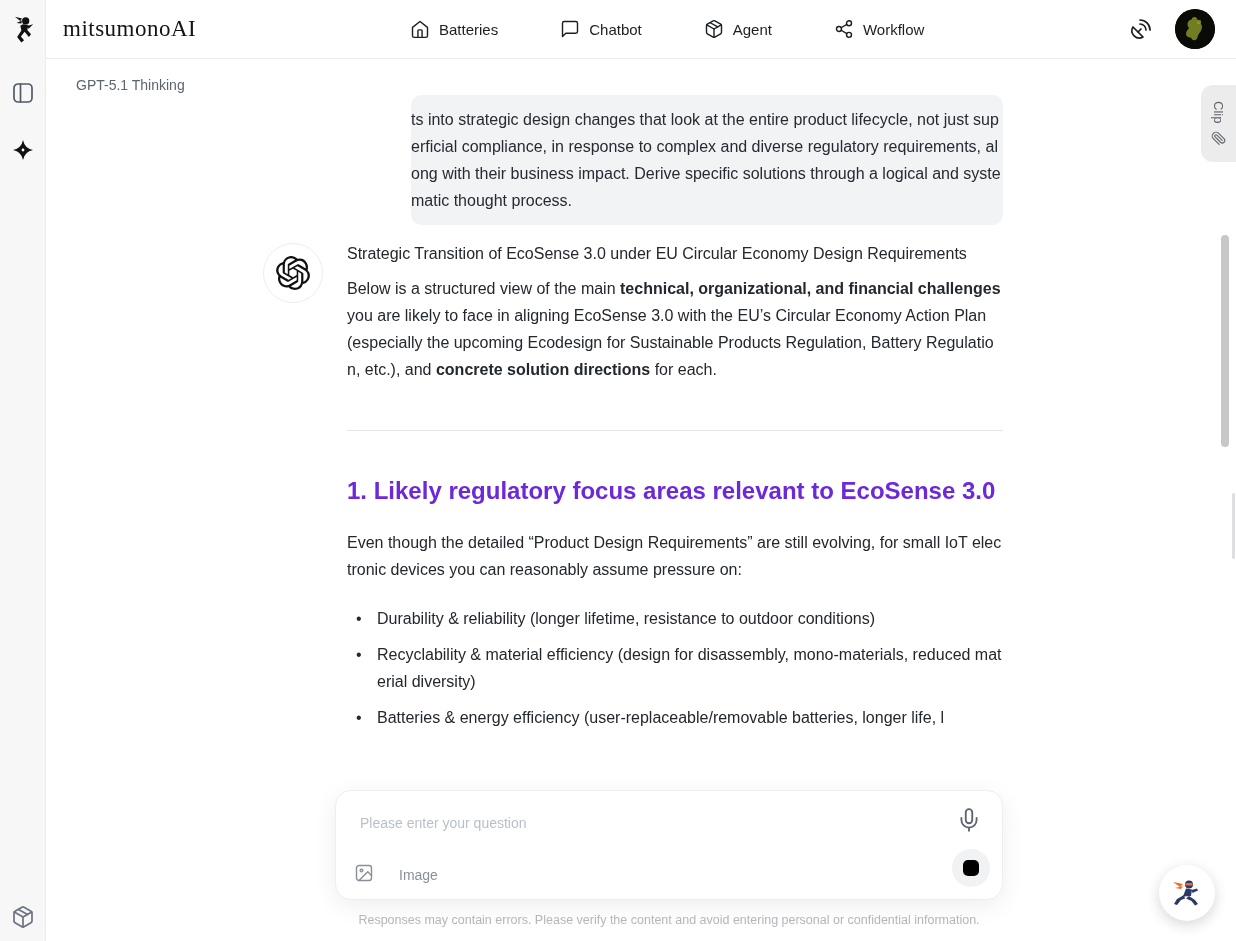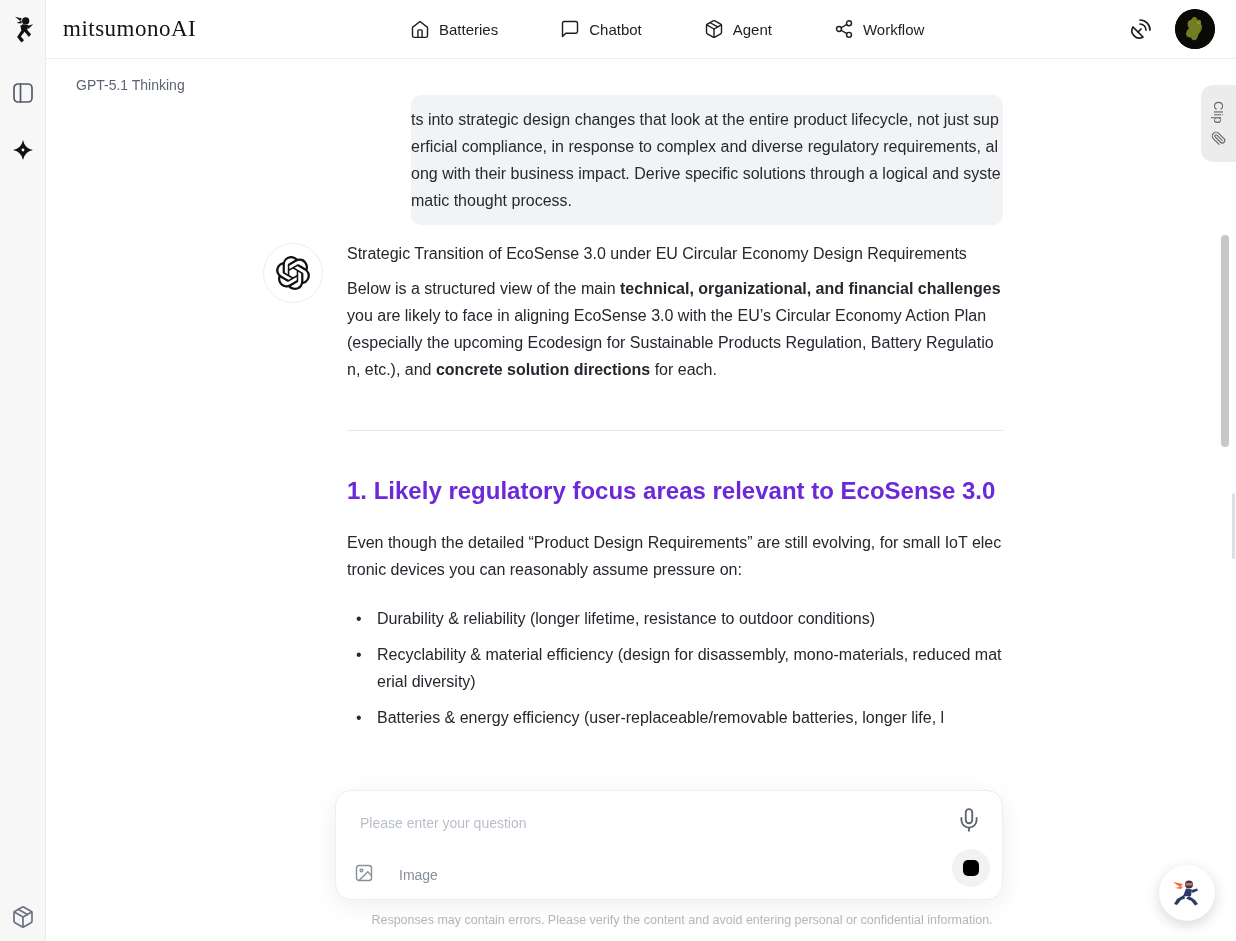--- a/index.html
+++ b/index.html
@@ -62,21 +62,21 @@
     font-family:"Liberation Sans", sans-serif; }
   .composer-input::placeholder { color:#b9bfc9; }
   .mic-btn { position:absolute; right:20px; top:16px; width:26px; height:26px; color:#5c6470; cursor:pointer; }
   .image-btn { position:absolute; left:18px; bottom:16px; display:flex; align-items:flex-end; gap:25px;
     color:#8a9099; font-size:14px; cursor:pointer; }
   .image-btn svg { width:20px; height:20px; }
   .stop-btn { position:absolute; right:12px; bottom:12px; width:38px; height:38px; border-radius:50%;
     background:#f1f2f3; border:none; display:flex; align-items:center; justify-content:center; cursor:pointer; }
   .stop-square { width:16px; height:16px; border-radius:5px; background:#000; }
 
-  .disclaimer { position:absolute; left:302px; top:853px; width:668px; text-align:center;
+  .disclaimer { position:absolute; left:289px; top:853px; width:668px; text-align:center;
     font-size:12.5px; color:#b3b6bb; z-index:20; }
 
   
   .clip-tab { position:absolute; right:0; top:25px; width:35px; height:77px;
     background:#ececec; border-radius:12px 0 0 12px; cursor:pointer; z-index:22;
     display:flex; flex-direction:column; align-items:center; justify-content:center; gap:8px; }
   .clip-label { writing-mode:vertical-rl; font-size:13px; color:#5f646b; }
   .clip-tab svg { width:15px; height:15px; color:#5f646b; transform:rotate(90deg); }
 
   .scroll-thumb { position:absolute; right:7px; top:175px; width:8px; height:212px;

